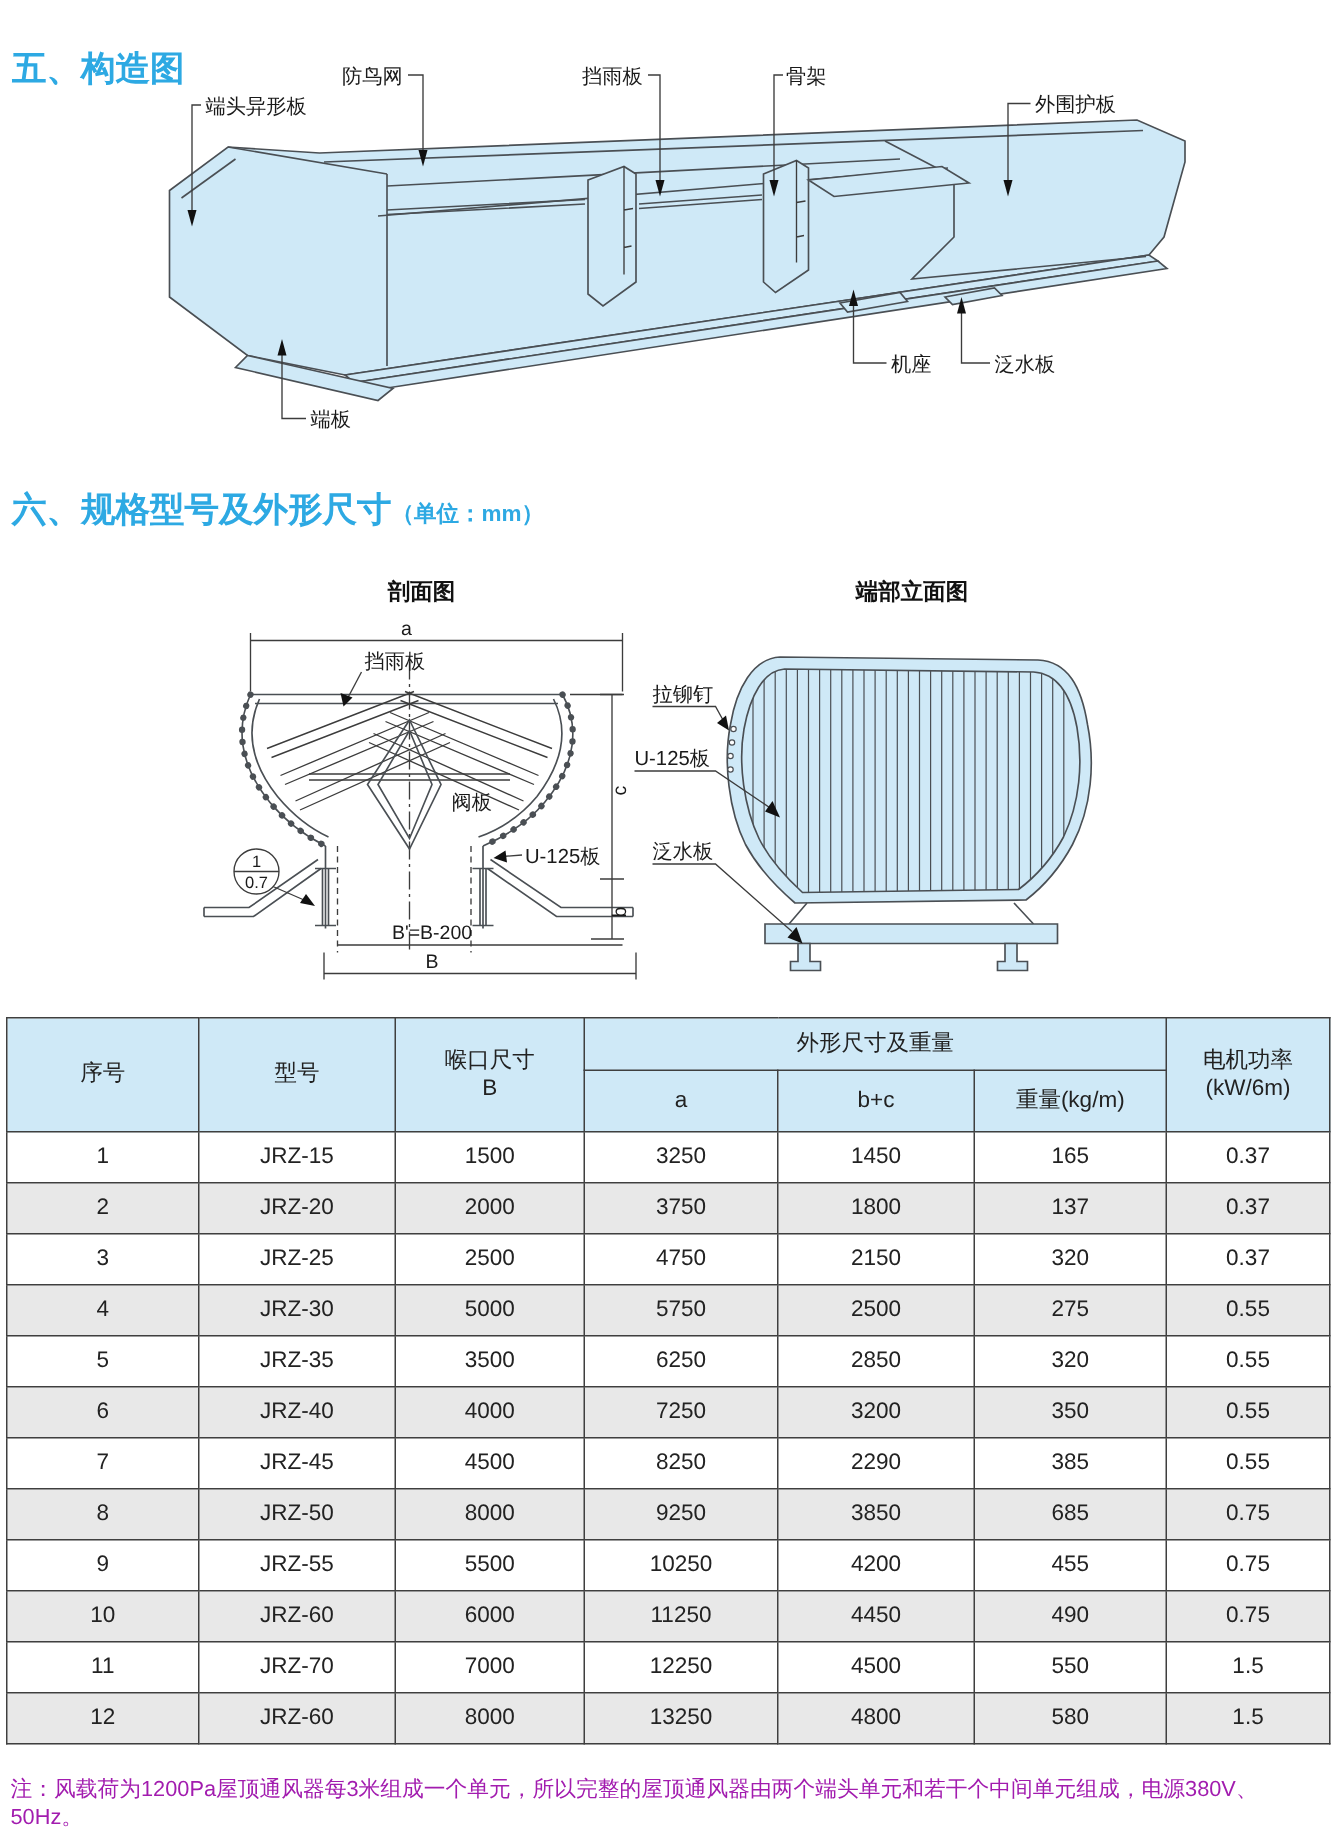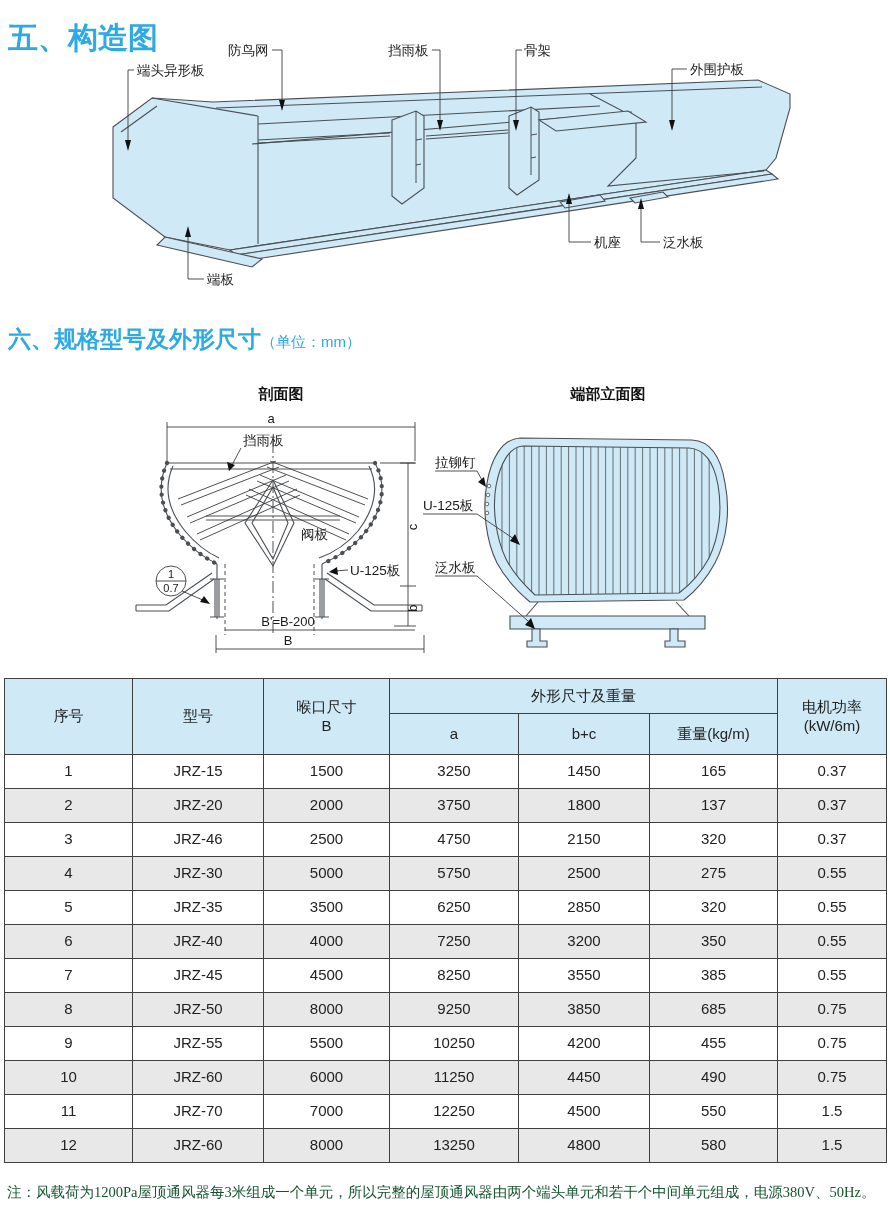--- a/index.html
+++ b/index.html
@@ -1,41 +1,41 @@
 <!DOCTYPE html>
 <html><head>
 <meta charset="utf-8">
 <style>
   html,body{margin:0;padding:0;background:#fff;}
   .page{position:relative;width:890px;height:1223px;background:#ffffff;
         font-family:"Liberation Sans","DejaVu Sans",sans-serif;overflow:hidden;}
   .h-blue{position:absolute;left:8px;color:#2da9e3;font-weight:bold;white-space:nowrap;}
-  #h5{top:18px;font-size:30px;}
+  #h5{top:30px;font-size:23px;}
   #h6{top:324px;font-size:23px;}
-  #h6 .unit{font-size:15px;font-weight:normal;}
+  #h6 .unit{font-size:15px;font-weight:bold;}
   svg{position:absolute;}
   svg text{font-family:"Liberation Sans","DejaVu Sans",sans-serif;}
   .dlabel{font-size:13.5px;fill:#1a1a1a;}
   .dtitle{font-size:15px;font-weight:bold;fill:#111;}
   .dim{font-size:13px;fill:#1a1a1a;}
   .small{font-size:11px;fill:#1a1a1a;}
   .ln{stroke:#4a4f54;stroke-width:1.1;fill:none;}
   .thin{stroke:#3c3c3c;stroke-width:0.9;fill:none;}
   .fillb{fill:#cfe9f7;}
   .arrow{fill:#111;stroke:none;}
   .dots{stroke:#4a4f54;stroke-width:4.2;fill:none;stroke-linecap:round;stroke-dasharray:0.1 8;}
   table.spec{position:absolute;left:4px;top:678px;width:882px;border-collapse:collapse;table-layout:fixed;}
   table.spec th,table.spec td{border:1px solid #3f3f3f;text-align:center;vertical-align:middle;
       font-weight:normal;color:#222;font-size:15px;padding:0;line-height:1.25;}
   table.spec thead th{background:#cfe9f7;}
   table.spec thead tr.gr{height:35px;}
   table.spec thead tr.sub th{height:40px;}
   table.spec tbody tr{height:34px;background:#ffffff;}
   table.spec tbody tr:nth-child(even){background:#e8e8e8;}
-  .note{position:absolute;left:7px;top:1183px;width:878px;font-size:14.5px;color:#14532d;font-family:Liberation Serif, serif;}
+  .note{position:absolute;left:7px;top:1183px;width:878px;font-size:14.5px;color:#a21caf;}
 </style>
 </head>
 <body>
 
 <div class="page">
 
   <div id="h5" class="h-blue">五、构造图</div>
 
   <svg style="left:0;top:40px" width="890" height="272" viewBox="0 0 890 272">
 
@@ -288,21 +288,21 @@
           <td>2</td>
           <td>JRZ-20</td>
           <td>2000</td>
           <td>3750</td>
           <td>1800</td>
           <td>137</td>
           <td>0.37</td>
         </tr>
         <tr>
           <td>3</td>
-          <td>JRZ-46</td>
+          <td>JRZ-25</td>
           <td>2500</td>
           <td>4750</td>
           <td>2150</td>
           <td>320</td>
           <td>0.37</td>
         </tr>
         <tr>
           <td>4</td>
           <td>JRZ-30</td>
           <td>5000</td>
@@ -327,21 +327,21 @@
           <td>7250</td>
           <td>3200</td>
           <td>350</td>
           <td>0.55</td>
         </tr>
         <tr>
           <td>7</td>
           <td>JRZ-45</td>
           <td>4500</td>
           <td>8250</td>
-          <td>3550</td>
+          <td>2290</td>
           <td>385</td>
           <td>0.55</td>
         </tr>
         <tr>
           <td>8</td>
           <td>JRZ-50</td>
           <td>8000</td>
           <td>9250</td>
           <td>3850</td>
           <td>685</td>

